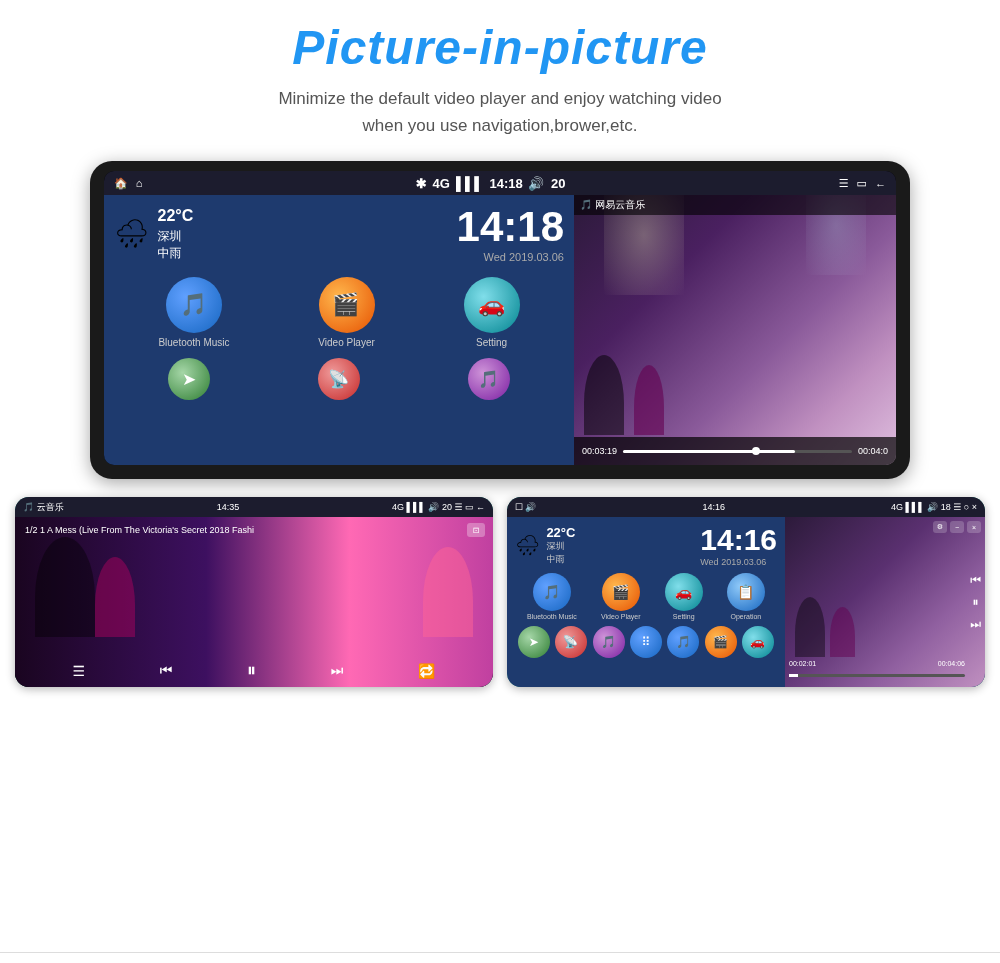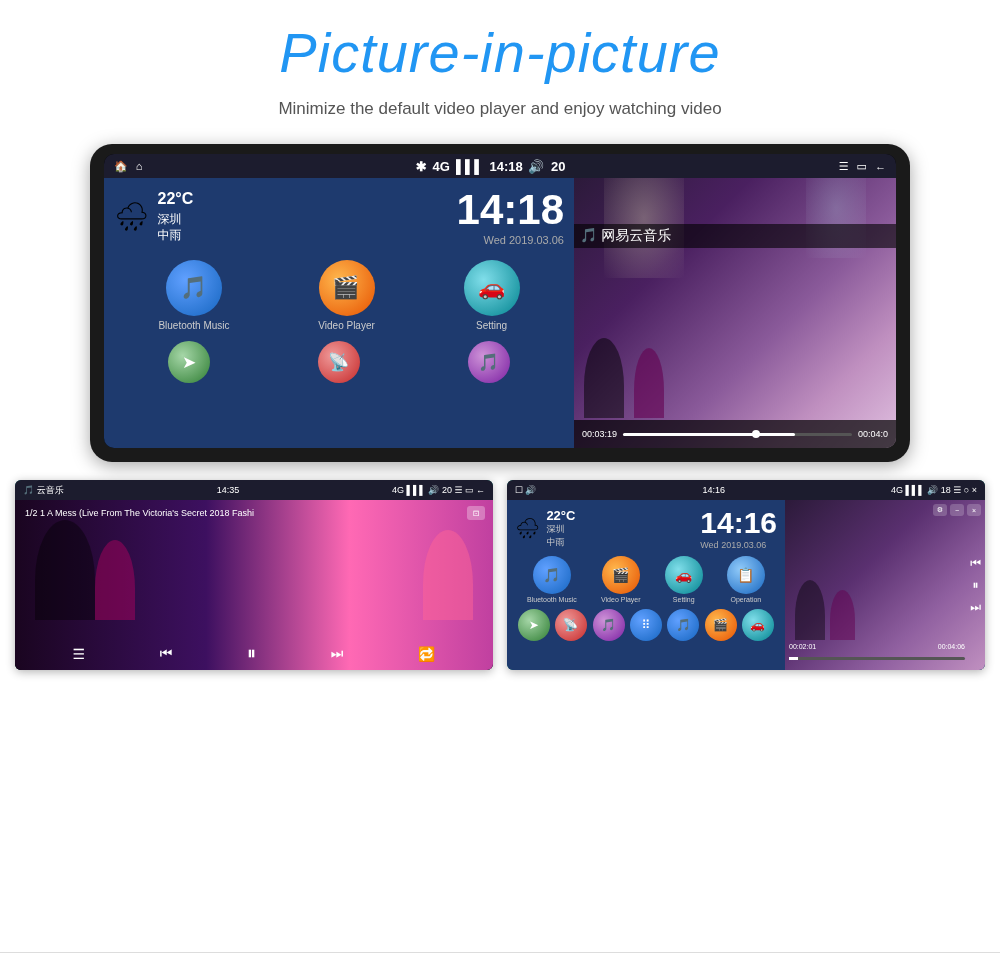--- a/index.html
+++ b/index.html
@@ -15,22 +15,22 @@
       width: 1000px;
       height: 963px;
       background: #fff;
       display: flex;
       flex-direction: column;
       align-items: center;
       padding: 20px 0 10px 0;
     }
 
     .title {
-      font-size: 56px;
-      font-weight: 400;
+      font-size: 48px;
+      font-weight: 700;
       font-style: italic;
       color: #2196F3;
       letter-spacing: 1px;
       margin-bottom: 10px;
     }
 
     .subtitle {
       font-size: 17px;
       color: #555;
       text-align: center;
@@ -184,26 +184,25 @@
     .right-panel {
       flex: 1;
       background: #000;
       position: relative;
       overflow: hidden;
     }
 
     .right-panel-header {
       background: rgba(0,0,0,0.6);
       color: #fff;
-      font-size: 14px;
+      font-size: 10px;
       padding: 3px 6px;
       position: absolute;
       top: 0; left: 0; right: 0;
       z-index: 2;
-      margin-top: 46px;
     }
 
     .video-bg {
       width: 100%;
       height: 100%;
       background: linear-gradient(135deg, #2c1a3a 0%, #4a2060 30%, #8a5a9a 60%, #c090c0 80%, #e0c0e0 100%);
       position: relative;
     }
 
     
@@ -277,21 +276,21 @@
     
     .bottom-panels {
       display: flex;
       gap: 14px;
       width: 970px;
     }
 
     .bottom-panel {
       flex: 1;
       background: #0f766e;
-      border-radius: 6px;
+      border-radius: 14px;
       overflow: hidden;
       box-shadow: 0 2px 10px rgba(0,0,0,0.3);
     }
 
     .bottom-status-bar {
       background: #1c1c2e;
       color: #fff;
       font-size: 9px;
       display: flex;
       align-items: center;
@@ -611,20 +610,21 @@
   </style>
 </head>
 <body>
 
 <div class="page-container">
 
   <h1 class="title">Picture-in-picture</h1>
 
   <div class="subtitle">
     <span>Minimize the default video player and enjoy watching video</span><br>
+    <span>when you use navigation,brower,etc.</span>
   </div>
 
   <div class="main-device-wrapper">
     <div class="device-frame">
       <div class="device-screen">
 
         <div class="status-bar">
           <div class="status-bar-left">
             <span>🏠</span>
             <span>⌂</span>

